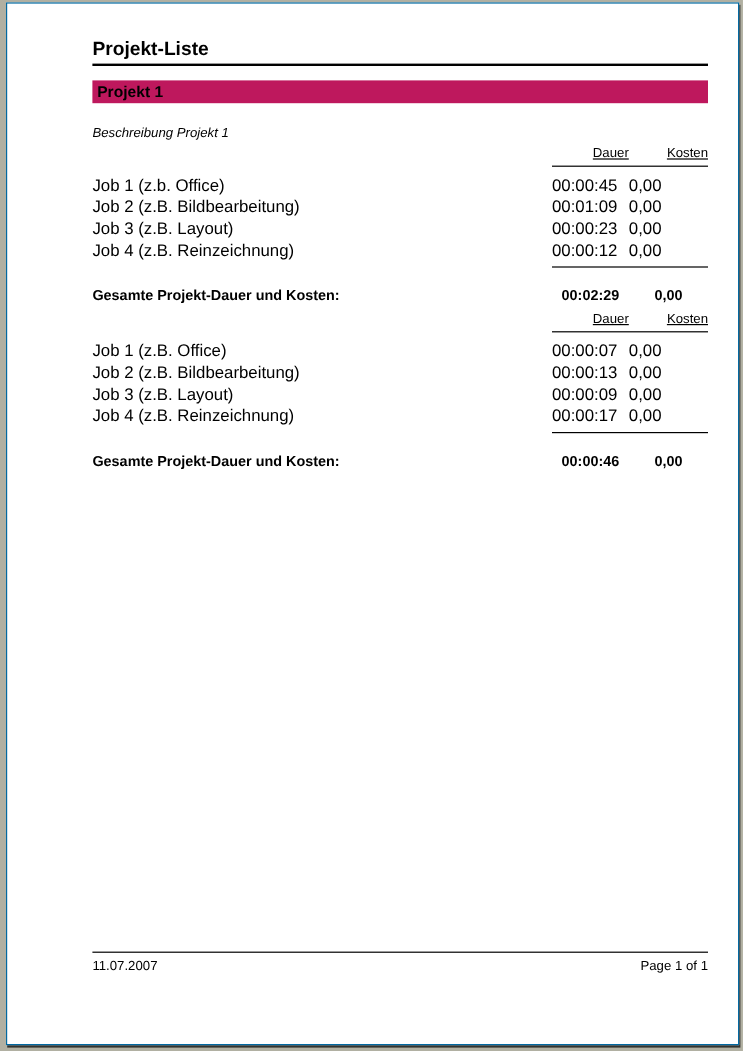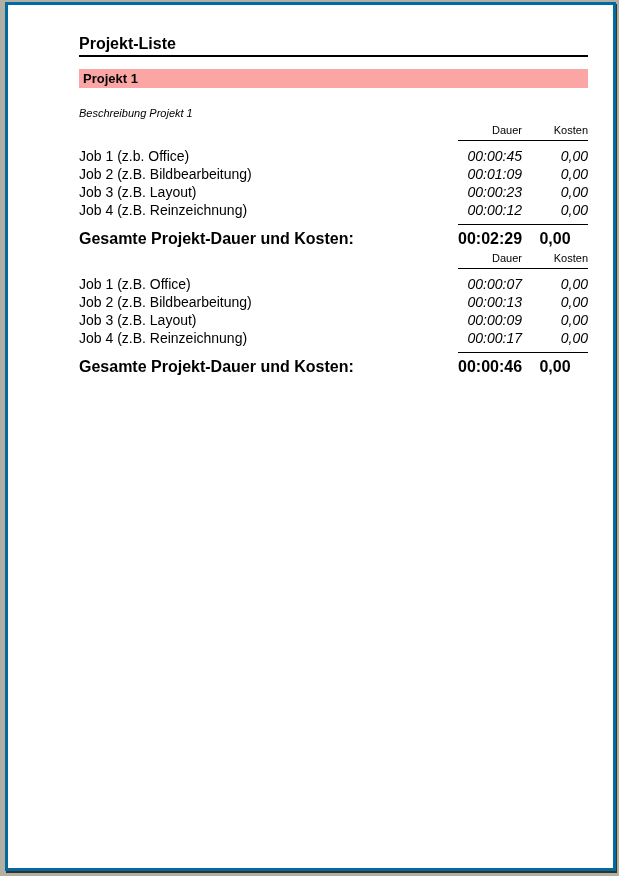--- a/index.html
+++ b/index.html
@@ -7,21 +7,21 @@
     width: 619px; height: 876px;
     font-family: "Liberation Sans", "DejaVu Sans", sans-serif;
     color: #000;
     background: #b1b0a2;
     overflow: hidden;
   }
   .page {
     position: absolute;
     left: 5px; top: 2px; right: 3px; bottom: 5px;
     background: #ffffff;
-    border: 3px solid #0369a1;
+    border: 1px solid #0369a1;
     box-shadow: 1px 2px 0 #34342f;
   }
   .content {
     position: absolute;
     left: 71px; right: 25px; top: 0;
   }
   .report-title {
     margin-top: 30px;
     font-size: 16px;
     font-weight: bold;
@@ -29,71 +29,71 @@
   }
   .title-rule {
     height: 2px;
     background: #000;
     margin-top: 3px;
   }
   .section-bar {
     margin-top: 12px;
     height: 19px;
     line-height: 19px;
-    background: #fca5a5;
+    background: #be185d;
     font-size: 13px;
     font-weight: bold;
     padding-left: 4px;
   }
   .section-bar.second { margin-top: 31px; }
   .project-desc {
     margin-top: 19px;
     font-size: 11px;
     font-style: italic;
     line-height: 13px;
   }
   .cols-header {
     display: grid;
     grid-template-columns: 1fr 64px 66px;
     font-size: 11px;
     line-height: 11px;
     margin-top: 5px;
   }
   .cols-header.no-desc { margin-top: 8px; }
-  .cols-header .col { text-align: right; }
+  .cols-header .col { text-align: right; text-decoration: underline; }
   .header-rule, .total-rule {
     height: 1px;
     background: #000;
     width: 130px;
     margin-left: auto;
     margin-top: 4px;
   }
   .jobs { margin-top: 9px; }
   .job-row {
     display: grid;
     grid-template-columns: 1fr 64px 66px;
     font-size: 14px;
     height: 18px;
     line-height: 12px;
   }
-  .job-row .val { text-align: right; font-style: italic; }
+  .job-row .val { text-align: left; }
   .job-note {
     font-size: 11px;
     font-style: italic;
     height: 15px;
     line-height: 12px;
   }
   .job-row.after-note { height: 18px; }
   .total-rule { margin-top: 2px; }
   .total-row {
     display: grid;
     grid-template-columns: 1fr 64px 66px;
-    font-size: 16px;
+    font-size: 12px;
     font-weight: bold;
-    margin-top: 7px;
+    margin-top: 17px;
     line-height: 13px;
   }
   .total-row .val { text-align: center; }
   .footer {
     position: absolute;
     top: 790px; left: 71px; right: 25px;
     border-top: 1px solid #000;
   }
   .footer-inner {
     display: flex;
@@ -184,13 +184,19 @@
 
     <div class="total-rule"></div>
     <div class="total-row">
       <div>Gesamte Projekt-Dauer und Kosten:</div>
       <div class="val">00:00:46</div>
       <div class="val">0,00</div>
     </div>
 
   </div>
 
+  <div class="footer">
+    <div class="footer-inner">
+      <span>11.07.2007</span>
+      <span>Page 1 of 1</span>
+    </div>
+  </div>
 </div>
 
 </body></html>

